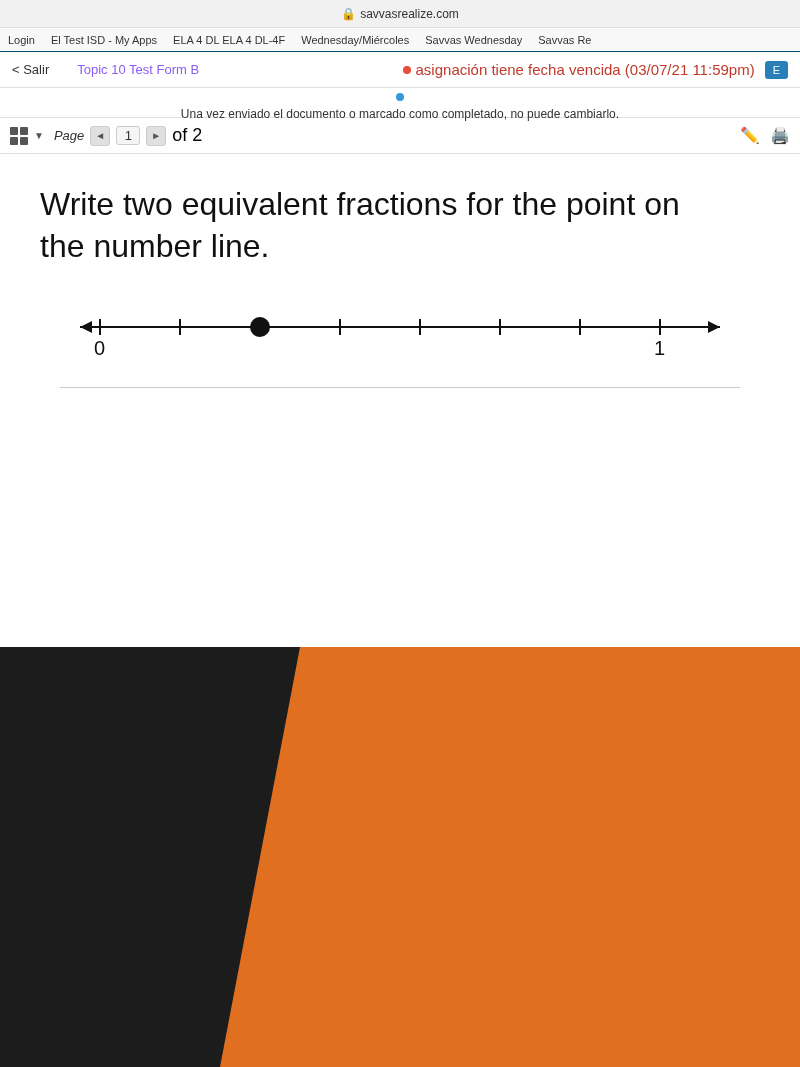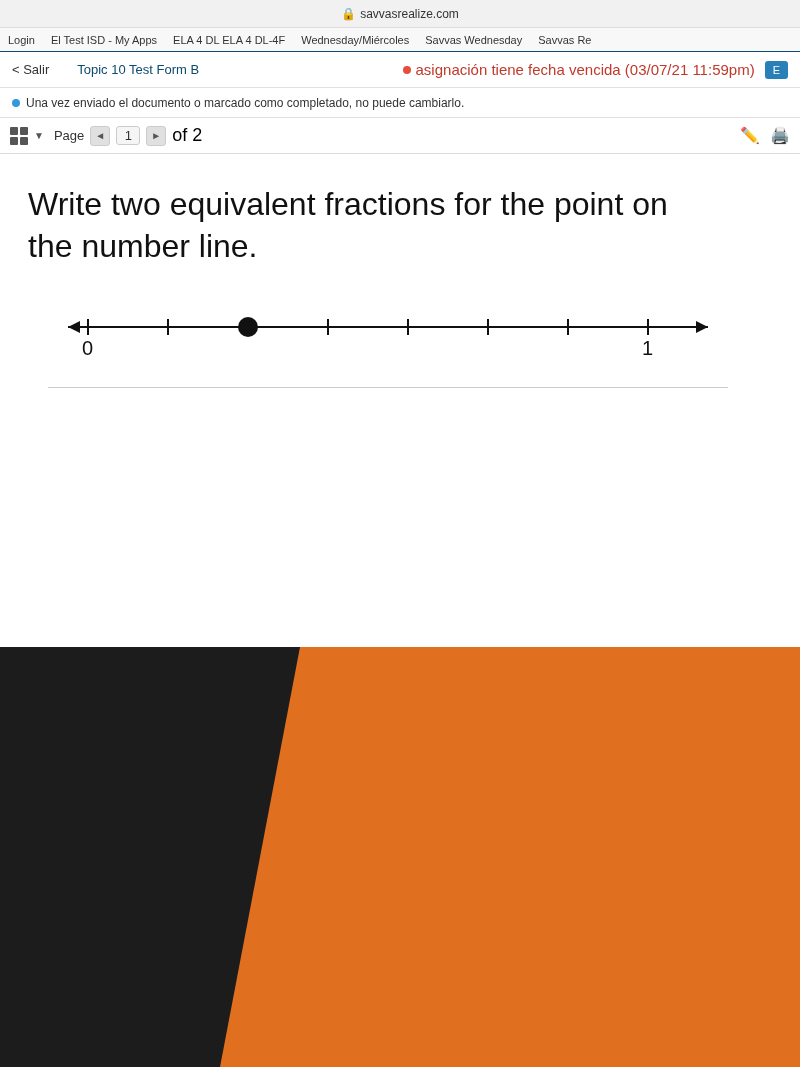--- a/index.html
+++ b/index.html
@@ -64,21 +64,21 @@
       cursor: pointer;
       display: flex;
       align-items: center;
       gap: 3px;
       margin-right: 28px;
     }
 
     .page-title {
       font-size: 13px;
       font-weight: 500;
-      color: #0c4a6e;
+      color: #8b5cf6;
       flex: 1;
     }
 
     .assignment-info {
       display: flex;
       align-items: center;
       gap: 5px;
       font-size: 15px;
       color: #c0392b;
     }
@@ -106,20 +106,21 @@
     .warning-bar {
       background: #fff;
       border-bottom: 1px solid #e0e0e0;
       padding: 5px 12px;
       display: flex;
       align-items: center;
       gap: 6px;
       font-size: 12px;
       color: #333;
       height: 30px;
+      flex-direction: column;
     }
 
     .warning-dot {
       width: 8px;
       height: 8px;
       background: #3498db;
       border-radius: 50%;
       display: inline-block;
       flex-shrink: 0;
     }
@@ -158,20 +159,21 @@
     .dropdown-arrow {
       font-size: 10px;
       color: #555;
       cursor: pointer;
     }
 
     .page-label {
       font-size: 13px;
       color: #333;
       margin-left: 4px;
+      font-style: italic;
     }
 
     .page-nav-btn {
       background: #e0e0e0;
       border: 1px solid #ccc;
       border-radius: 3px;
       width: 20px;
       height: 20px;
       display: flex;
       align-items: center;
@@ -205,21 +207,21 @@
 
     .toolbar-icon {
       font-size: 16px;
       color: #555;
       cursor: pointer;
     }
 
     
     .content-area {
       background: #fff;
-      padding: 30px 40px 20px 28px;
+      padding: 30px 40px 20px 40px;
       min-height: 380px;
     }
 
     .question-text {
       font-size: 32px;
       font-weight: 400;
       color: #111;
       line-height: 1.3;
       margin-bottom: 30px;
       max-width: 680px;

